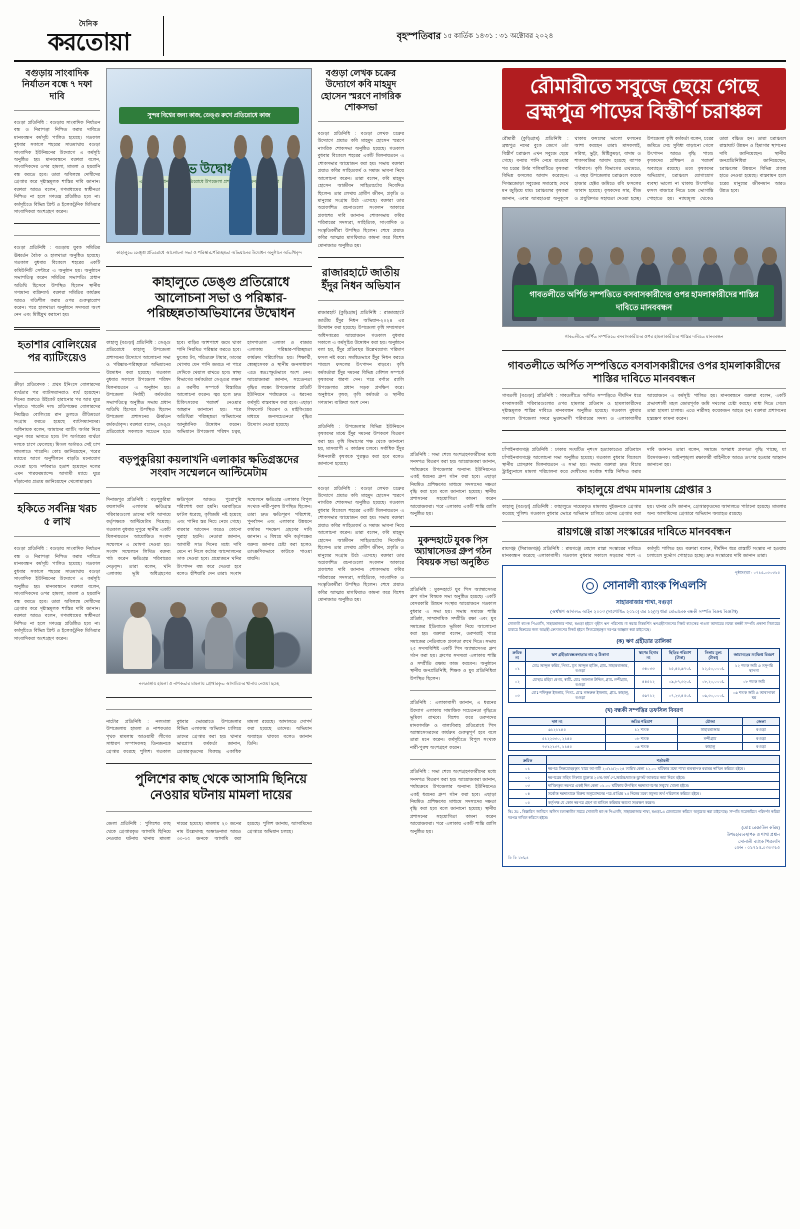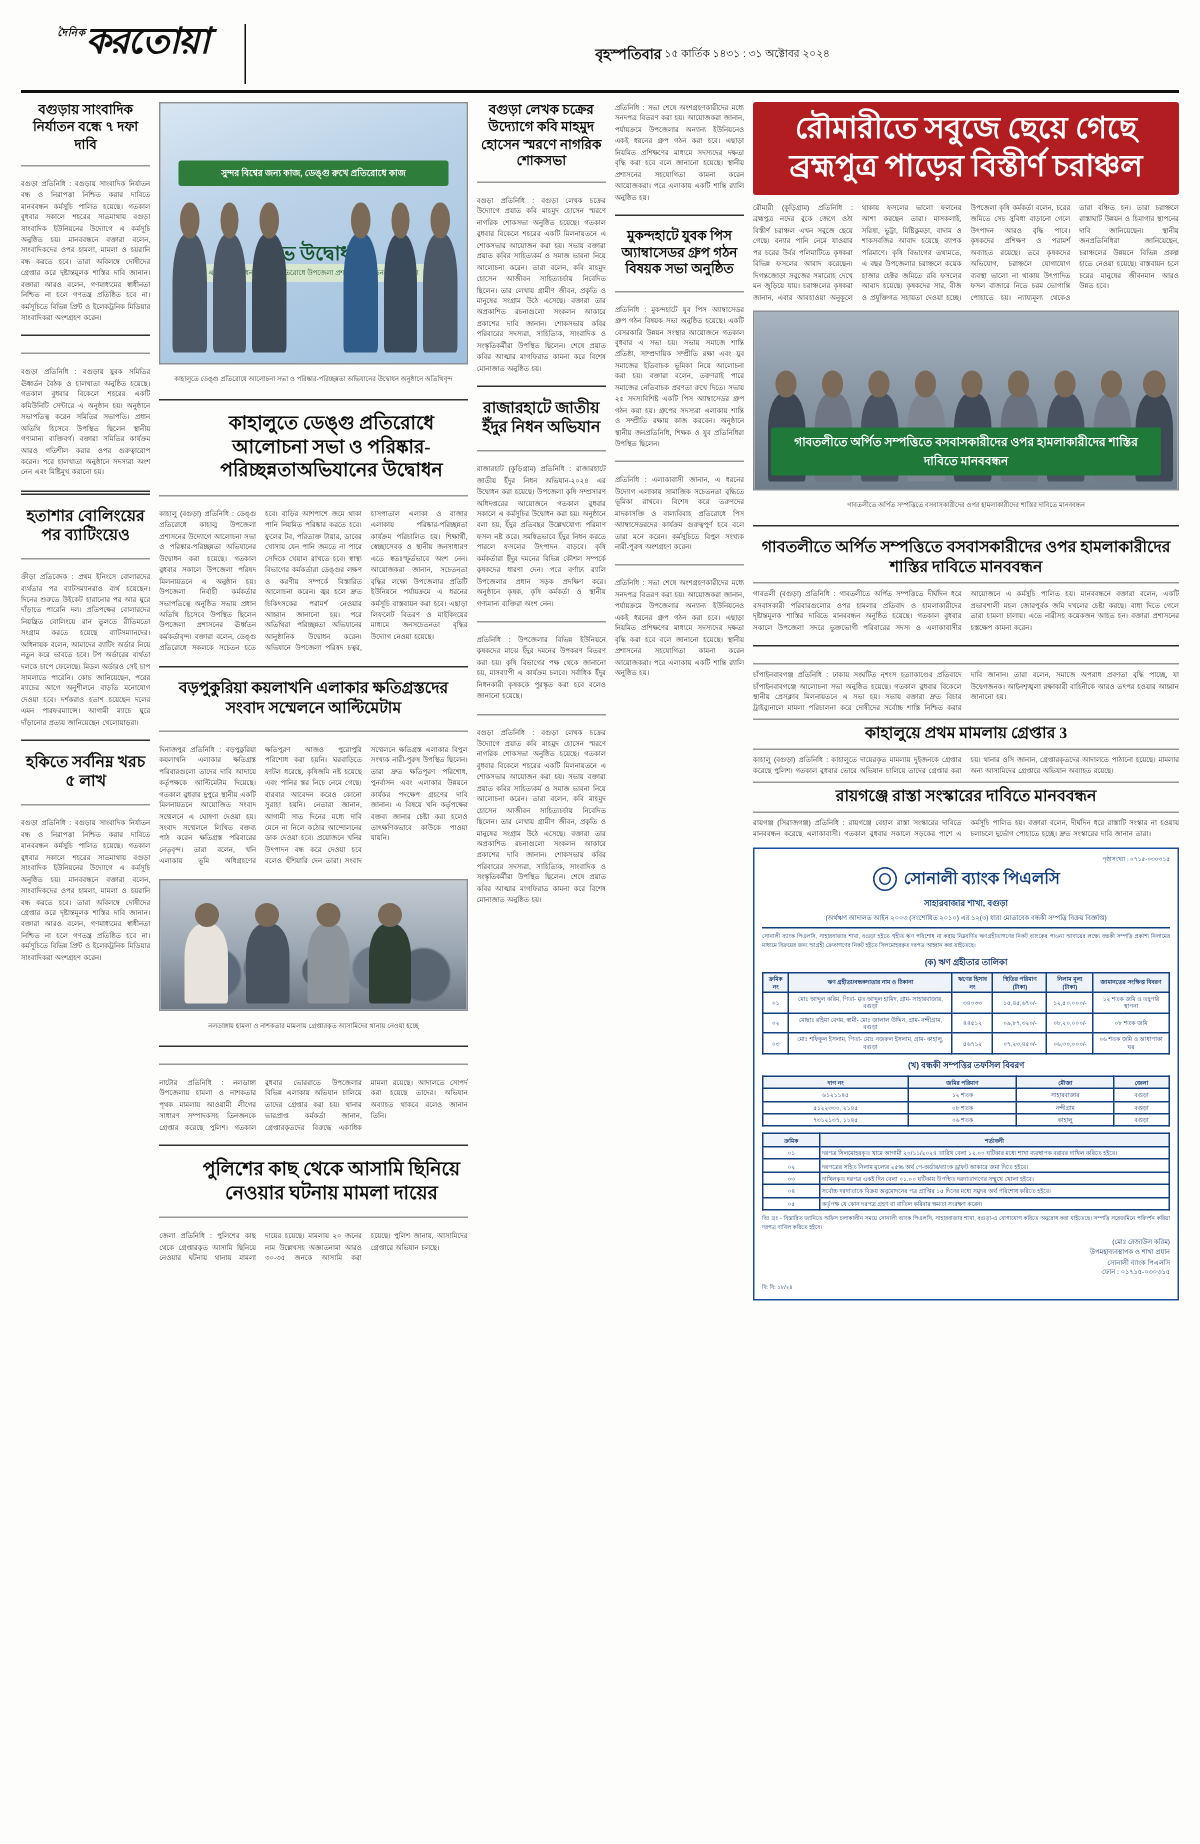--- a/index.html
+++ b/index.html
@@ -20,24 +20,23 @@
 
   
   .masthead {
     display: flex; align-items: stretch;
     border-bottom: 2px solid #111;
     padding-bottom: 4px;
     height: 46px;
   }
   .mast-left {
     width: 150px;
-    display: flex; justify-content: center;
+    display: flex; flex-direction: column; justify-content: center;
     border-right: 1px solid #111;
     padding-right: 0;
-    font-style: italic;
   }
   .mast-kicker {
     font-size: 7px; letter-spacing: .5px; color: #111;
     text-align: center; font-weight: bold;
   }
   .mast-logo {
     font-size: 24px; font-weight: bold; color: #111;
     letter-spacing: -1px; line-height: 1; text-align: center;
     font-family: "Liberation Serif", serif;
   }
@@ -72,21 +71,21 @@
 
   
   .grid {
     display: flex; gap: 6px; margin-top: 6px;
     height: 1150px;
   }
   .col { display: flex; flex-direction: column; gap: 5px; }
   .c1 { width: 88px; }
   .c2 { width: 210px; }
   .c3 { width: 88px; }
-  .c4 { width: 88px; }
+  .c4 { width: 88px; justify-content: center; }
   .c5 { width: 290px; }
 
   
   .hl {
     font-family: "Liberation Serif", serif;
     font-weight: bold; color: #111;
     text-align: center; line-height: 1.25;
   }
   .hl.xs { font-size: 9px; }
   .hl.s  { font-size: 10.5px; }

